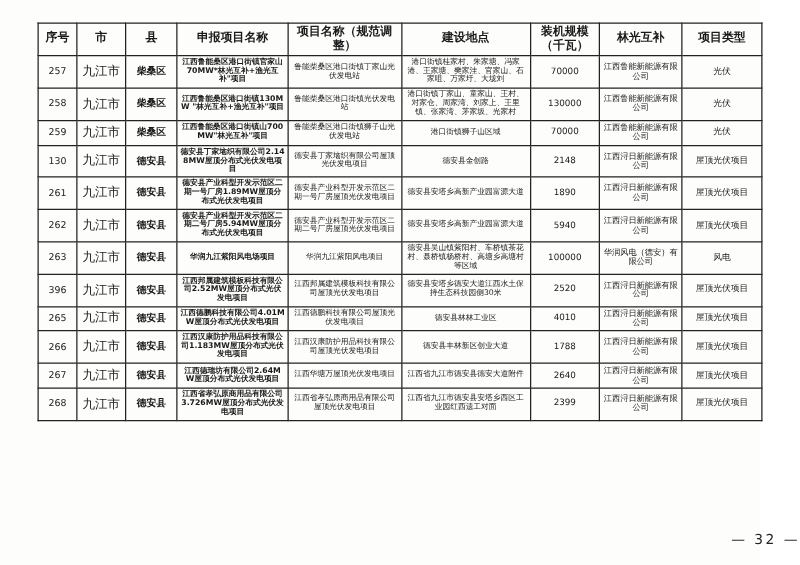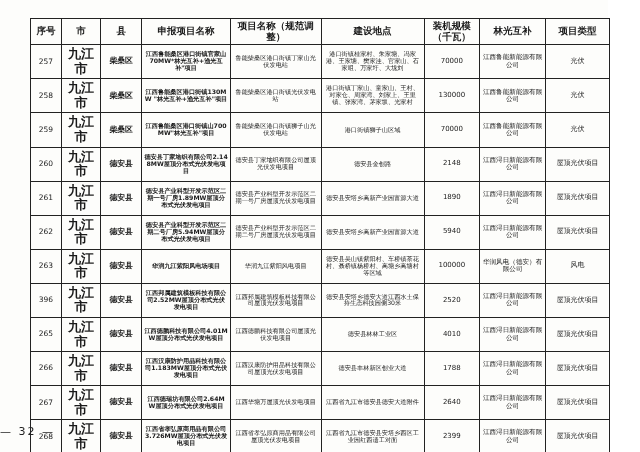--- a/index.html
+++ b/index.html
@@ -39,21 +39,21 @@
   }
   thead th {
     font-weight: bold;
     font-size: 9.5px;
     padding: 6px 1px;
   }
   tbody td {
     font-size: 6.2px;
   }
   td.c-seq { font-size: 7.5px; }
-  td.c-city { font-size: 13px; font-weight: bold; }
+  td.c-city { font-size: 10px; font-weight: normal; }
   td.c-county { font-size: 7.8px; font-weight: bold; margin-left: 35px; }
   td.c-name { font-weight: bold; text-align: left; padding-left: 3px; }
   td.c-adj { text-align: left; padding-left: 3px; }
   td.c-site { }
   td.c-cap { font-size: 7px; }
   td.c-unit { font-size: 6.6px; }
   td.c-type { font-size: 7px; }
   .col-seq   { width: 30px; }
   .col-city  { width: 38px; }
   .col-county{ width: 40px; }
@@ -61,21 +61,21 @@
   .col-adj   { width: 88px; }
   .col-site  { width: 100px; }
   .col-cap   { width: 54px; }
   .col-unit  { width: 64px; }
   .col-type  { width: 62px; }
   .pagenum {
     position: absolute;
     bottom: 14px;
     left: 0;
     width: 640px;
-    text-align: left;
+    text-align: right;
     font-size: 11px;
     color: #222;
     letter-spacing: 2px;
   }
 </style>
 </head>
 <body>
 
 <div class="page">
   <table class="doc-table">
@@ -131,21 +131,21 @@
           <td class="c-city">九江市</td>
           <td class="c-county">柴桑区</td>
           <td class="c-name">江西鲁能桑区港口街镇山700MW"林光互补"项目</td>
           <td class="c-adj">鲁能柴桑区港口街镇狮子山光伏发电站</td>
           <td class="c-site">港口街镇狮子山区域</td>
           <td class="c-cap">70000</td>
           <td class="c-unit">江西鲁能新能源有限公司</td>
           <td class="c-type">光伏</td>
         </tr>
         <tr>
-          <td class="c-seq">260</td>
+          <td class="c-seq">130</td>
           <td class="c-city">九江市</td>
           <td class="c-county">德安县</td>
           <td class="c-name">德安县丁家垴织有限公司2.148MW屋顶分布式光伏发电项目</td>
           <td class="c-adj">德安县丁家垴织有限公司屋顶光伏发电项目</td>
           <td class="c-site">德安县金创路</td>
           <td class="c-cap">2148</td>
           <td class="c-unit">江西浔日新能源有限公司</td>
           <td class="c-type">屋顶光伏项目</td>
         </tr>
         <tr>

